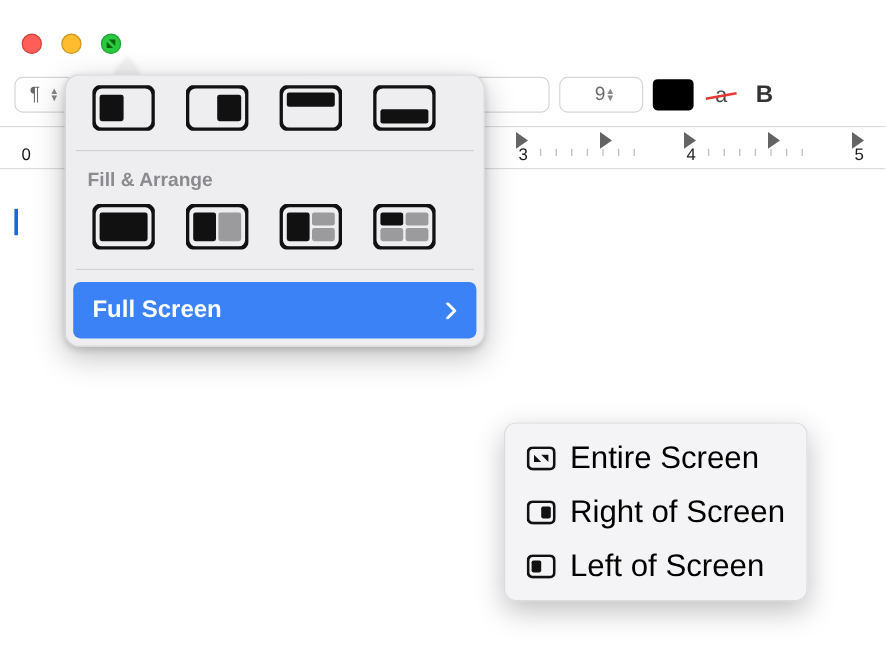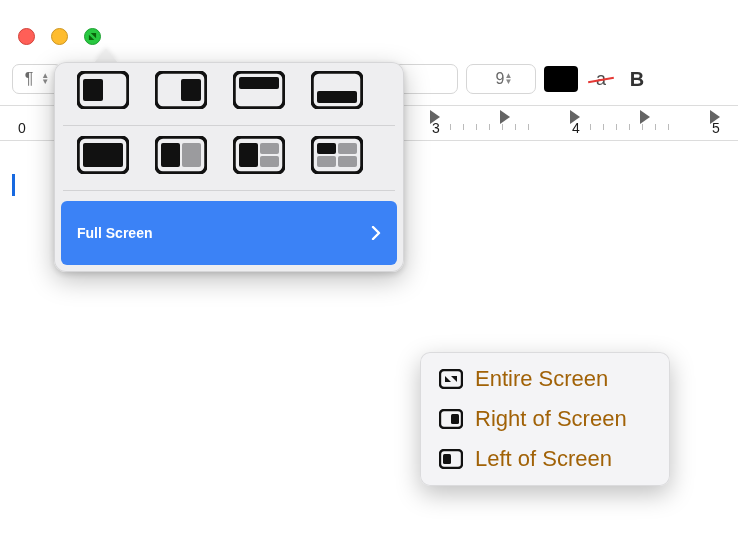--- a/index.html
+++ b/index.html
@@ -133,22 +133,22 @@
   .tile {
     width: 52px; height: 38px;
     display:flex; align-items:center; justify-content:center;
   }
   .tile svg { width: 52px; height: 38px; }
   .divider {
     height:1px; background:#d2d2d4; margin: 0 8px 10px 8px;
   }
   .menu-row {
     display:flex; align-items:center; justify-content:space-between;
-    padding: 24px 16px;
-    font-size: 14px; font-weight:600;
+    padding: 12px 16px;
+    font-size: 20px; font-weight:600;
     color:#fff;
     background:#3b82f6;
     margin: 0 6px;
     border-radius: 6px;
   }
   .menu-row svg { width: 10px; height: 14px; }
 
   
   .submenu {
     position:absolute;
@@ -157,22 +157,22 @@
     background: rgba(244,244,246,0.98);
     border: 1px solid rgba(0,0,0,0.10);
     border-radius: 10px;
     box-shadow: 0 8px 24px rgba(0,0,0,0.25);
     padding: 6px 6px;
     min-width: 250px;
   }
   .sub-item {
     display:flex; align-items:center; gap:12px;
     padding: 7px 12px;
-    font-size: 22px;
-    color:#a16207;
+    font-size: 26px;
+    color:#000000;
     border-radius:6px;
   }
   .sub-item svg { width: 24px; height: 20px; flex:0 0 auto;}
 </style>
 </head>
 <body>
 
 <div class="traffic-lights">
   <div class="traffic-light tl-close"></div>
   <div class="traffic-light tl-min"></div>
@@ -269,20 +269,21 @@
         </svg>
     </div>
     <div class="tile">
       <svg viewBox="0 0 52 38">
           <rect x="1" y="1" width="50" height="36" rx="7" fill="none" stroke="#111" stroke-width="3.5"></rect>
           <rect x="6" y="20" width="40" height="12" rx="2" fill="#111"></rect>
         </svg>
     </div>
   </div>
   <div class="divider"></div>
+  <div class="section-title">Fill &amp; Arrange</div>
   <div class="tile-row">
     <div class="tile">
       <svg viewBox="0 0 52 38">
           <rect x="1" y="1" width="50" height="36" rx="7" fill="none" stroke="#111" stroke-width="3.5"></rect>
           <rect x="6" y="7" width="40" height="24" rx="2" fill="#111"></rect>
         </svg>
     </div>
     <div class="tile">
       <svg viewBox="0 0 52 38">
           <rect x="1" y="1" width="50" height="36" rx="7" fill="none" stroke="#111" stroke-width="3.5"></rect>

